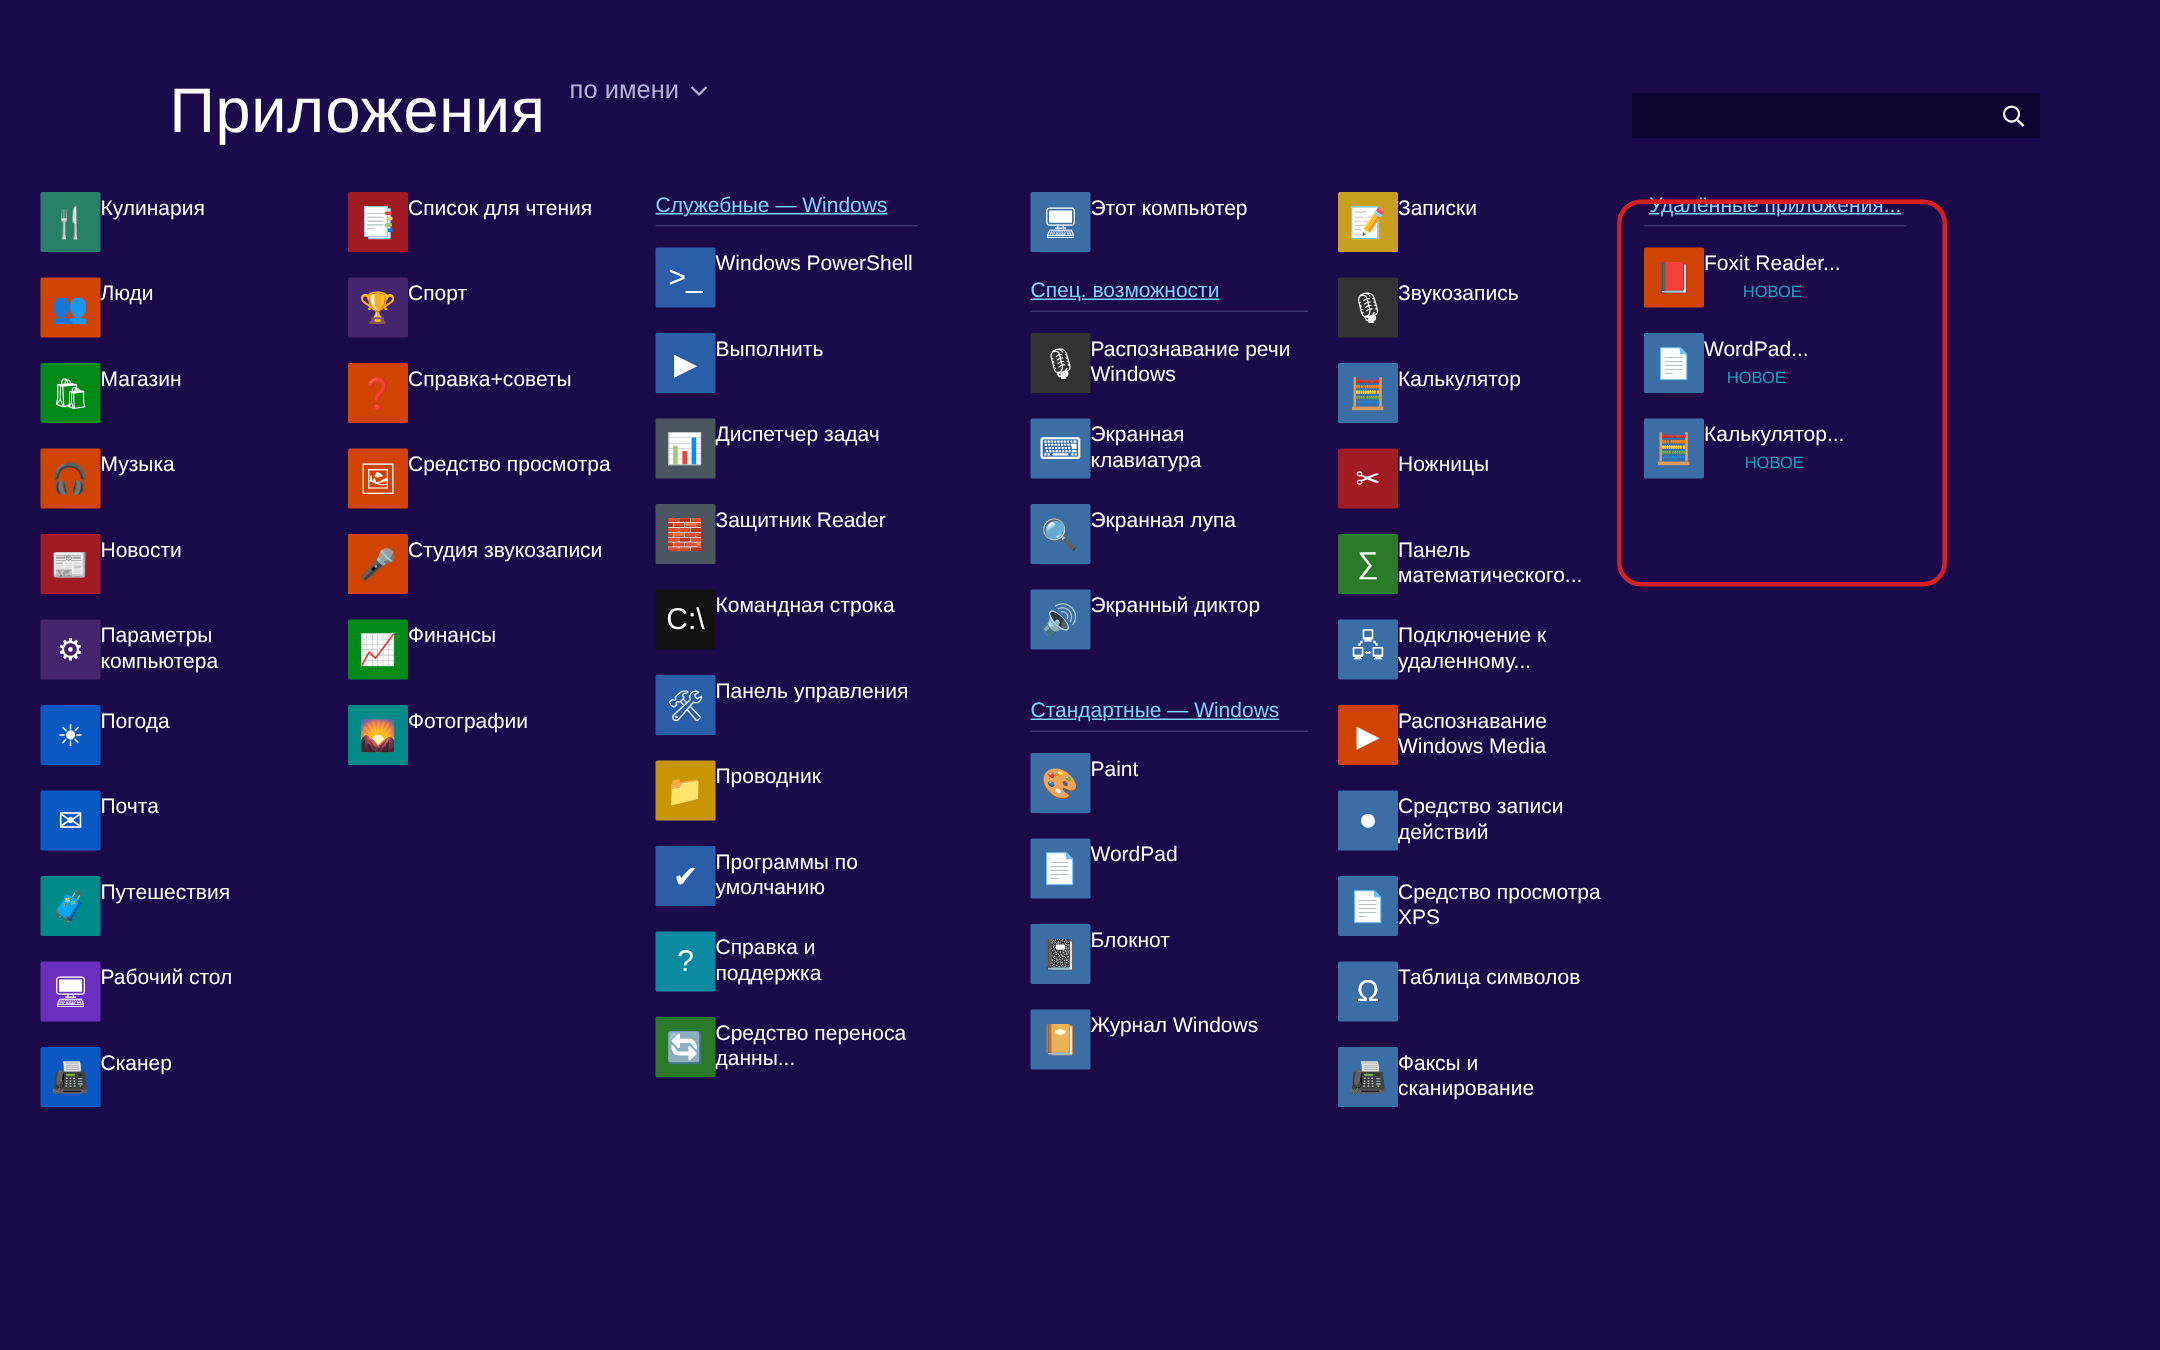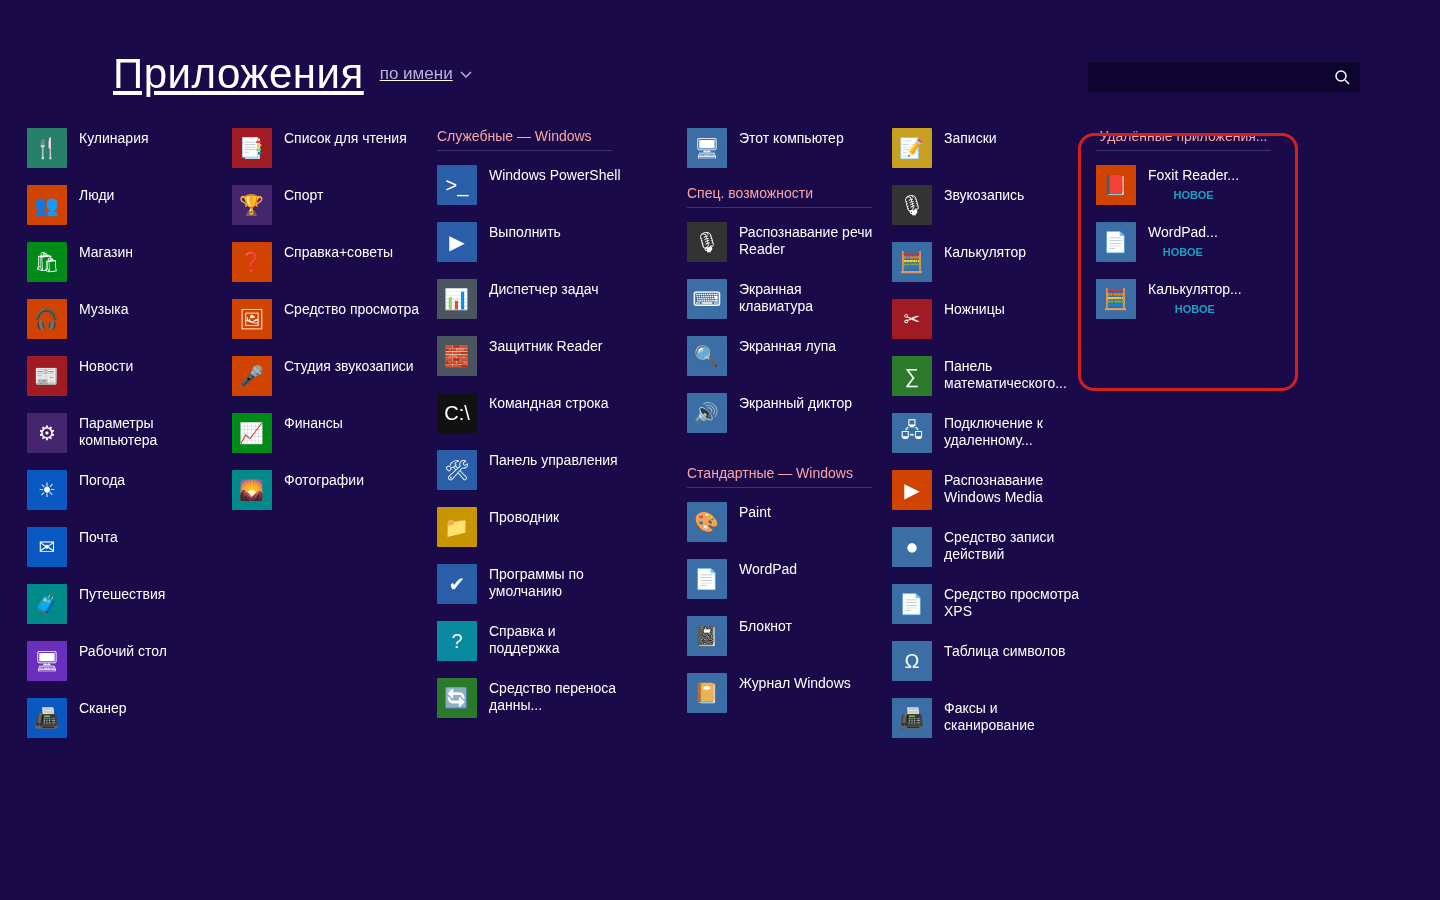--- a/index.html
+++ b/index.html
@@ -1,29 +1,29 @@
 <!DOCTYPE html>
 <html><head>
 <meta charset="utf-8">
 <style>
   html,body{margin:0;padding:0;width:1440px;height:900px;background:#1a0a4a;font-family:"Segoe UI",Arial,sans-serif;color:#fff;overflow:hidden;}
-  .header{position:absolute;left:113px;top:50px;display:flex;align-items:center;text-decoration:underline;}
+  .header{position:absolute;left:113px;top:50px;display:flex;align-items:flex-start;}
   .title{font-size:42px;font-weight:300;letter-spacing:.5px;}
   .sort{margin-left:16px;font-size:17px;color:#b9b0d9;display:flex;align-items:center;cursor:pointer;}
   .sort svg{margin-left:6px;}
   .search{position:absolute;right:80px;top:62px;width:272px;height:30px;background:#0d0530;display:flex;align-items:center;justify-content:flex-end;padding:0 10px;box-sizing:border-box;}
   .search svg{stroke:#fff;}
   .grid{position:absolute;left:27px;top:128px;display:flex;}
   .col{width:205px;}
   .tile{display:flex;align-items:flex-start;height:57px;cursor:pointer;}
   .ic{width:40px;height:40px;display:flex;align-items:center;justify-content:center;font-size:20px;flex:0 0 40px;border-radius:1px;}
-  .lbl{margin-left:12px;font-size:14px;line-height:17px;padding-top:2px;max-width:140px;}
-  .grp{font-size:14px;color:#fca5a5;border-bottom:1px solid #3d3370;padding-bottom:6px;margin:0 12px 14px 0;max-width:175px;}
+  .lbl{margin-left:0;font-size:14px;line-height:17px;padding-top:2px;max-width:140px;}
+  .grp{font-size:14px;color:#7dd3fc;border-bottom:1px solid #3d3370;padding-bottom:6px;margin:0 12px 14px 0;max-width:175px;text-decoration:underline;}
   .col4 .grp,.col5 .grp{max-width:185px;}
-  .badge{font-size:11px;color:#1aa0c0;font-weight:bold;margin-top:3px;}
+  .badge{font-size:11px;color:#1aa0c0;font-weight:normal;margin-top:3px;}
   .highlight{position:absolute;left:1078px;top:133px;width:214px;height:252px;border:3px solid #d62020;border-radius:16px;}
   .col6{width:205px;margin-left:4px;text-align:center;}
 </style>
 </head>
 <body>
 
 <div class="header">
   <div class="title">Приложения</div>
   <div class="sort">
     <span>по имени</span>
@@ -222,21 +222,21 @@
       <div class="tile">
         <div class="ic" style="background: rgb(58, 110, 165);">🖥</div>
         <div class="lbl">
           <div>Этот компьютер</div>
         </div>
       </div>
       <div class="grp" style="margin-top: 0px;">Спец. возможности</div>
       <div class="tile">
         <div class="ic" style="background: rgb(51, 51, 51);">🎙</div>
         <div class="lbl">
-          <div>Распознавание речи Reader</div>
+          <div>Распознавание речи Windows</div>
         </div>
       </div>
       <div class="tile">
         <div class="ic" style="background: rgb(58, 110, 165);">⌨</div>
         <div class="lbl">
           <div>Экранная клавиатура</div>
         </div>
       </div>
       <div class="tile">
         <div class="ic" style="background: rgb(58, 110, 165);">🔍</div>

